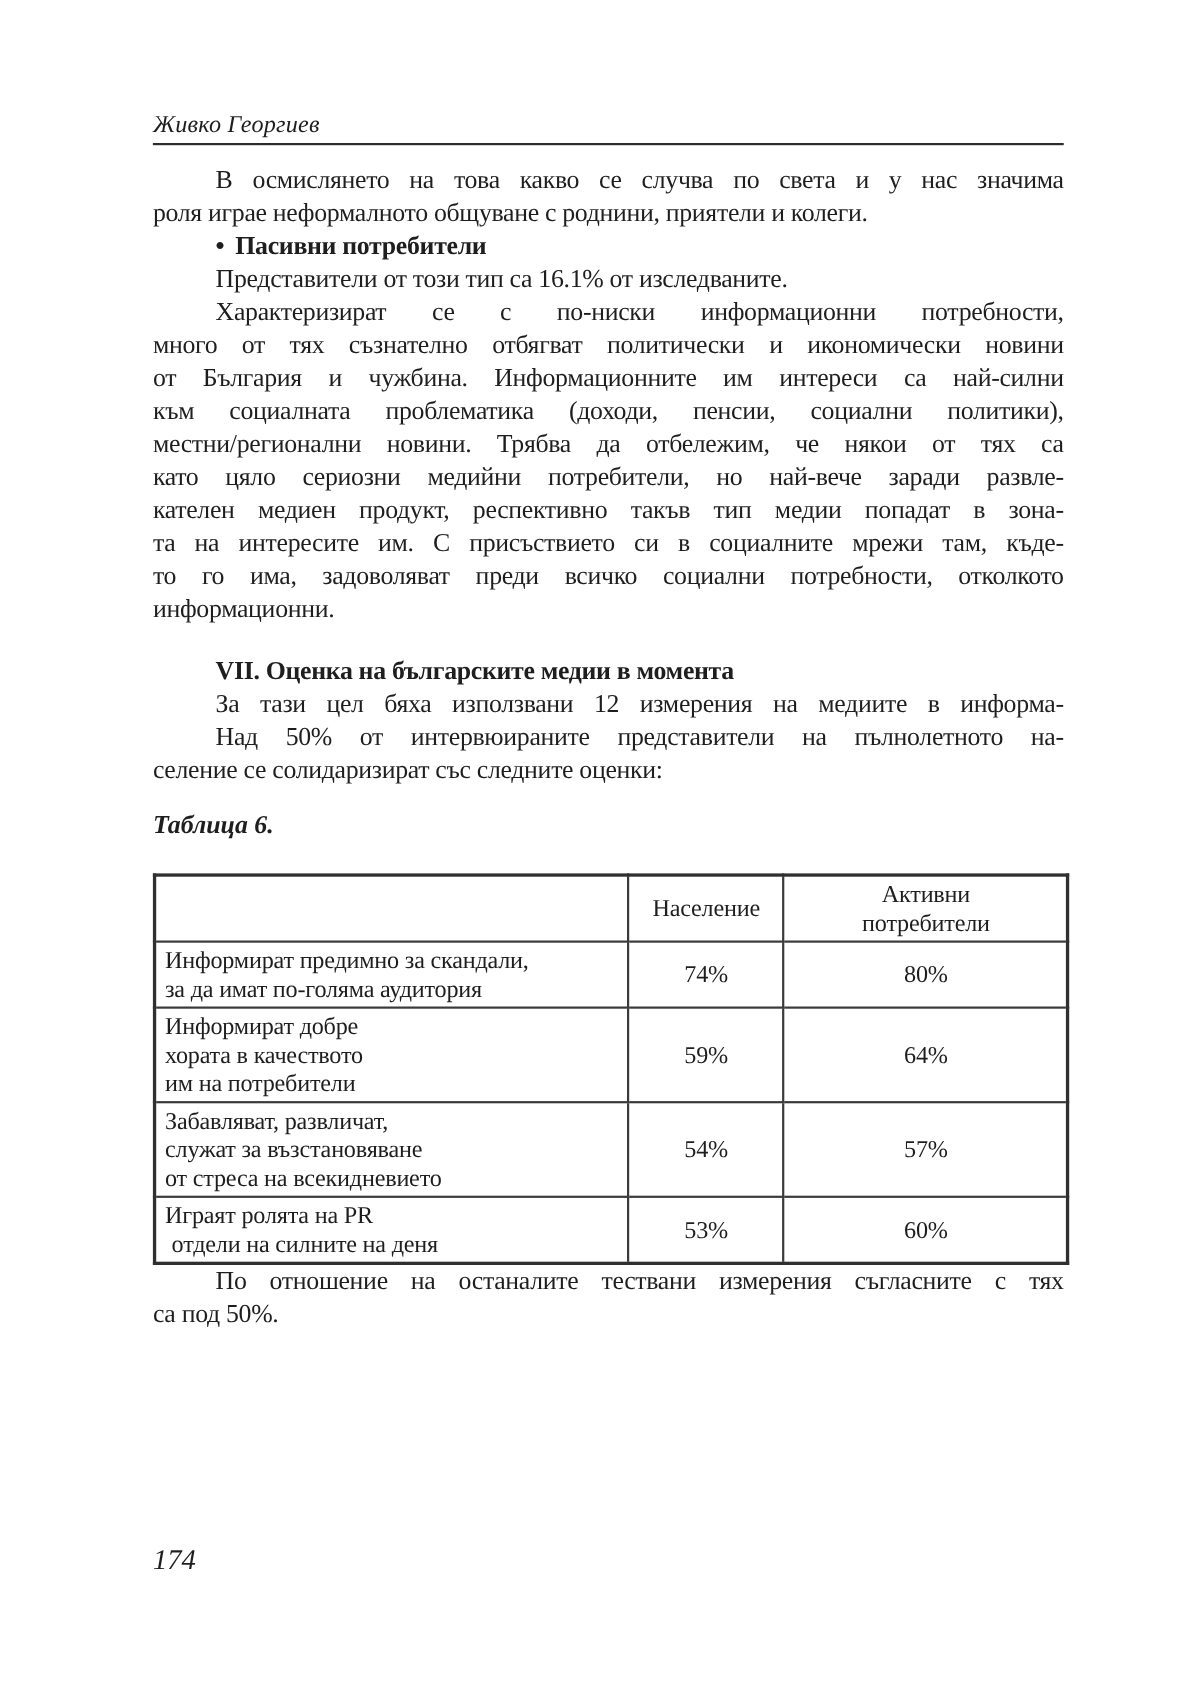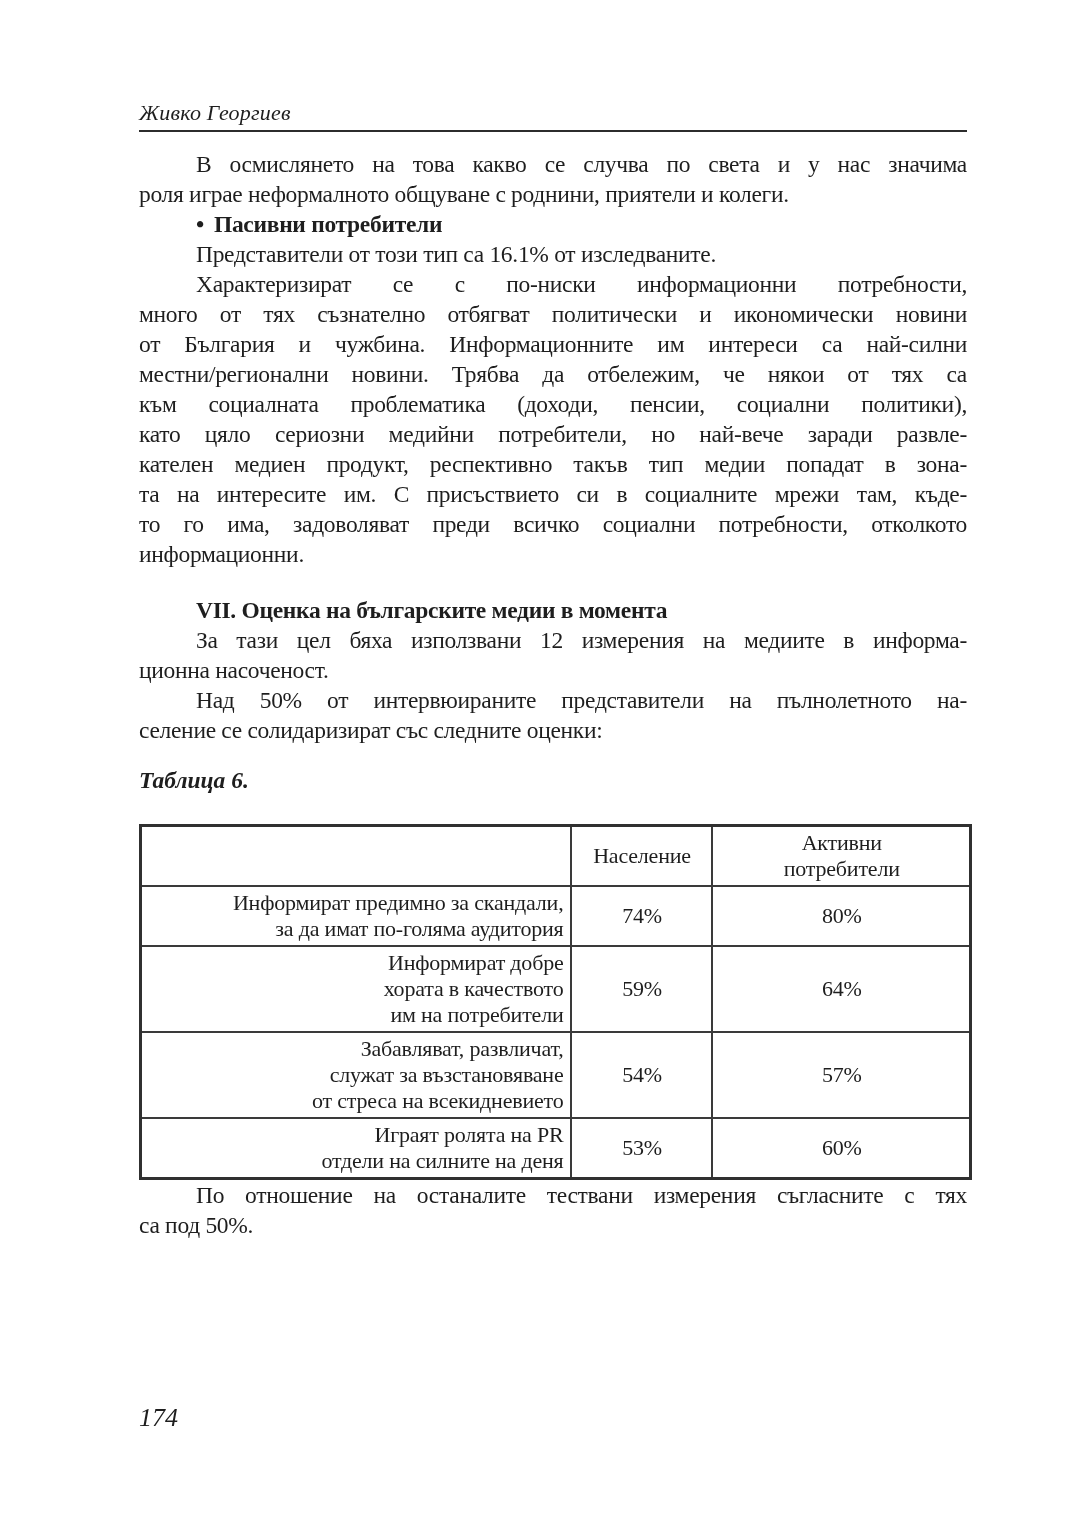--- a/index.html
+++ b/index.html
@@ -79,21 +79,21 @@
     letter-spacing: -0.2px;
     font-weight: normal;
     box-sizing: border-box;
   }
   table.media-table { border: 3px solid #303030; padding-left: 16px; }
   .th-txt {
     font-weight: bold;
     text-align: center;
     font-size: 23px;
   }
-  .cell-line { white-space: nowrap; overflow: hidden; text-align: right; }
+  .cell-line { white-space: nowrap; overflow: hidden; }
   .num-cell { text-align: center; }
   
   .closing { }
   
   .page-number {
     position: absolute;
     left: 139px;
     top: 1403px;
     font-size: 26px;
     line-height: 30px;
@@ -118,34 +118,33 @@
     </div>
 
     <div class="para">
       <div class="line indent">Представители от този тип са 16.1% от изследваните.</div>
     </div>
 
     <div class="para">
       <div class="line j indent">Характеризират се с по-ниски информационни потребности,</div>
       <div class="line j">много от тях съзнателно отбягват политически и икономически новини</div>
       <div class="line j">от България и чужбина. Информационните им интереси са най-силни</div>
+      <div class="line j">към социалната проблематика (доходи, пенсии, социални политики),</div>
       <div class="line j">местни/регионални новини. Трябва да отбележим, че някои от тях са</div>
-      <div class="line j">към социалната проблематика (доходи, пенсии, социални политики),</div>
       <div class="line j">като цяло сериозни медийни потребители, но най-вече заради развле-</div>
       <div class="line j">кателен медиен продукт, респективно такъв тип медии попадат в зона-</div>
       <div class="line j">та на интересите им. С присъствието си в социалните мрежи там, къде-</div>
       <div class="line j">то го има, задоволяват преди всичко социални потребности, отколкото</div>
       <div class="line">информационни.</div>
     </div>
 
     <div class="line indent b section-heading">VII. Оценка на българските медии в момента</div>
 
     <div class="para">
       <div class="line j indent">За тази цел бяха използвани 12 измерения на медиите в информа-</div>
-      <div class="line">ционна насоченост.</div>
     </div>
 
     <div class="para">
       <div class="line j indent">Над 50% от интервюираните представители на пълнолетното на-</div>
       <div class="line">селение се солидаризират със следните оценки:</div>
     </div>
 
     <div class="table-caption">Таблица 6.</div>
 
     <table class="media-table">

